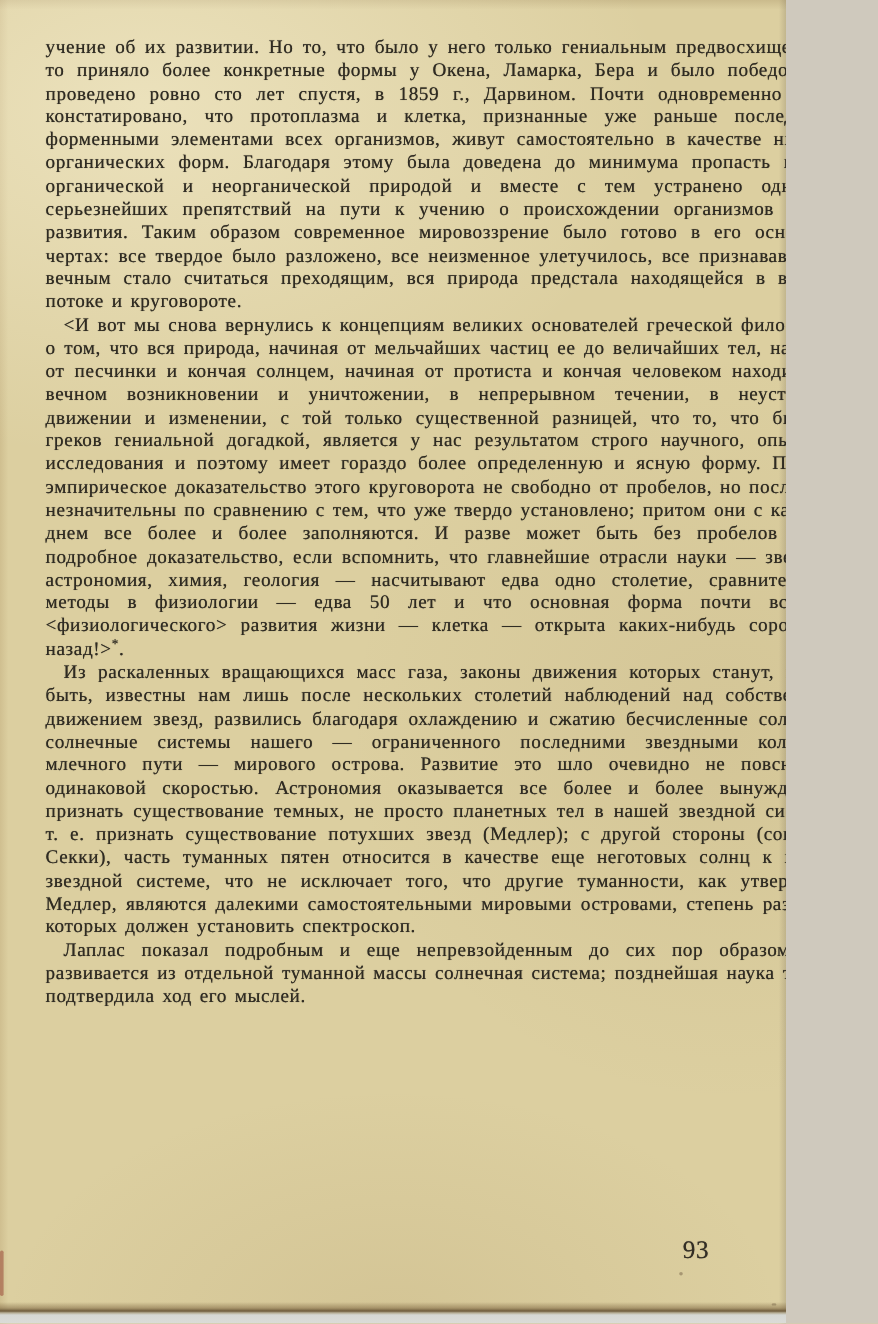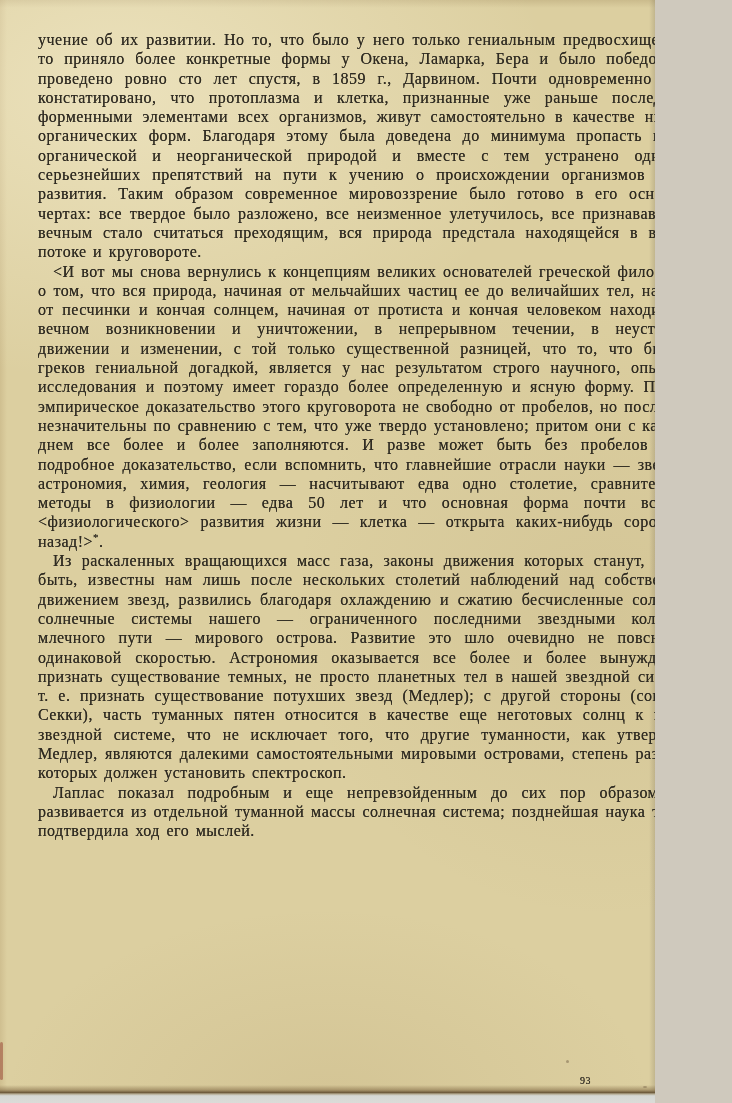--- a/index.html
+++ b/index.html
@@ -60,24 +60,24 @@
     text-align: justify;
   }
   .footnote .fn-marker {
     font-size: 10.5px;
     line-height: 0;
     vertical-align: super;
     padding-right: 3px;
   }
   .page-number {
     position: absolute;
-    top: 1075px;
+    top: 1029px;
     right: 64px;
     font-family: "Liberation Serif", "DejaVu Serif", serif;
-    font-size: 10px;
+    font-size: 21px;
     letter-spacing: 0.5px;
     color: #332e25;
     text-shadow: 0 0 0.6px rgba(47,43,34,0.8);
   }
   .bottom-edge {
     position: absolute;
     left: 0;
     bottom: 0;
     width: 732px;
     height: 18px;

